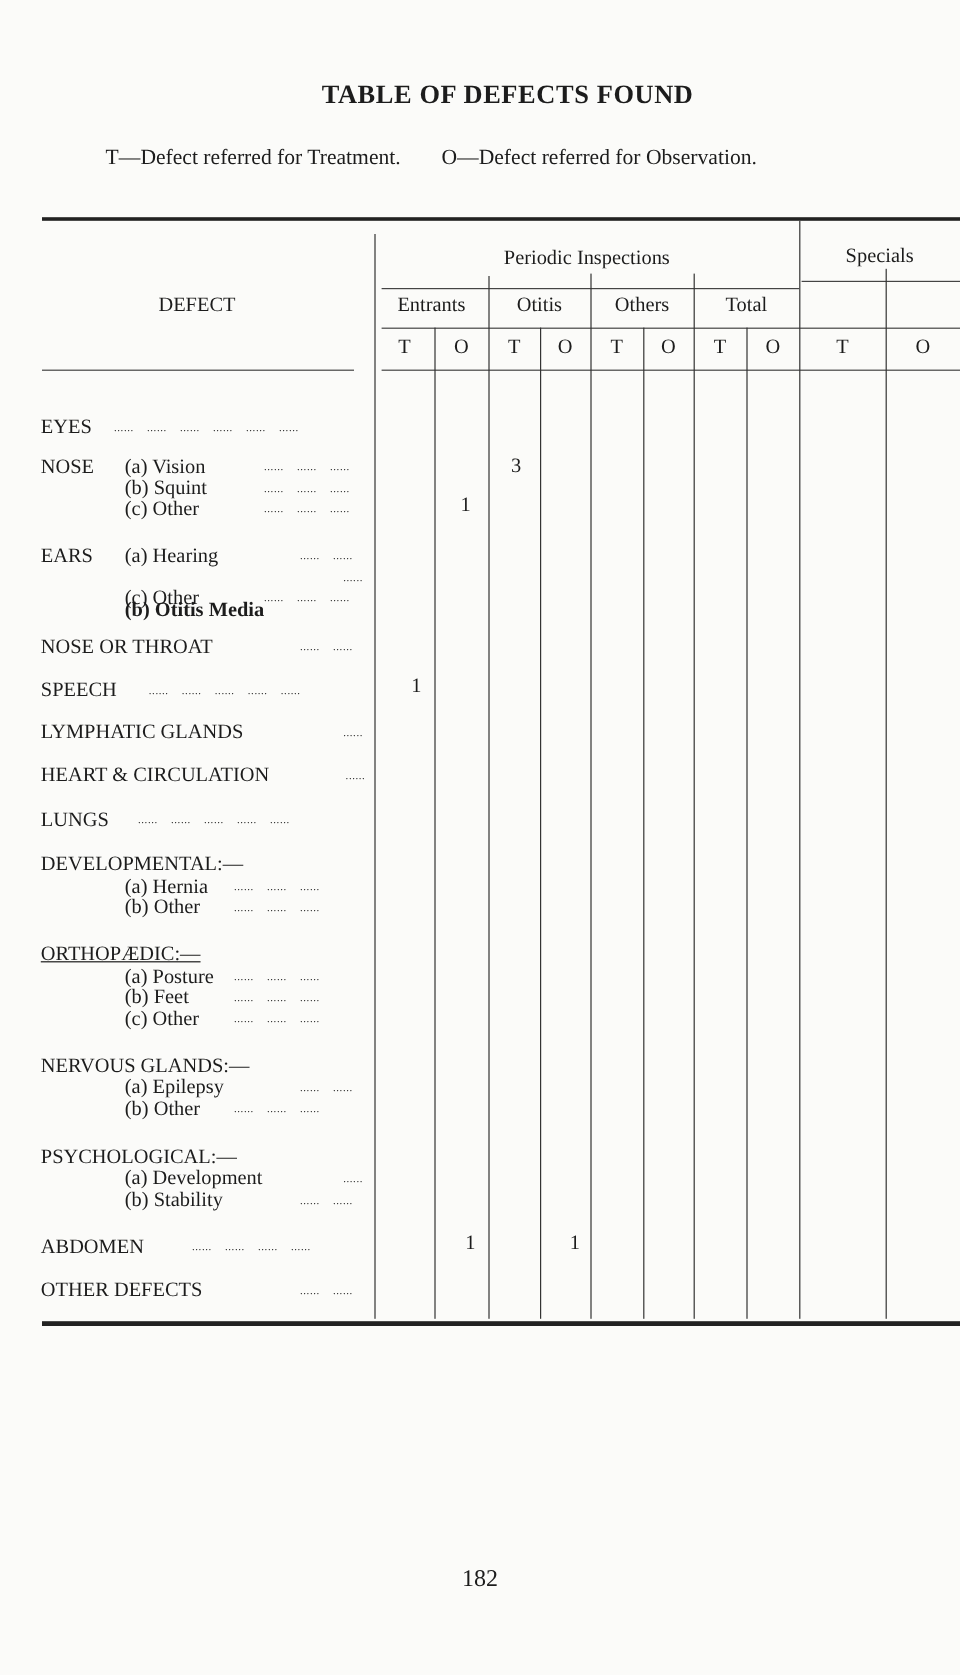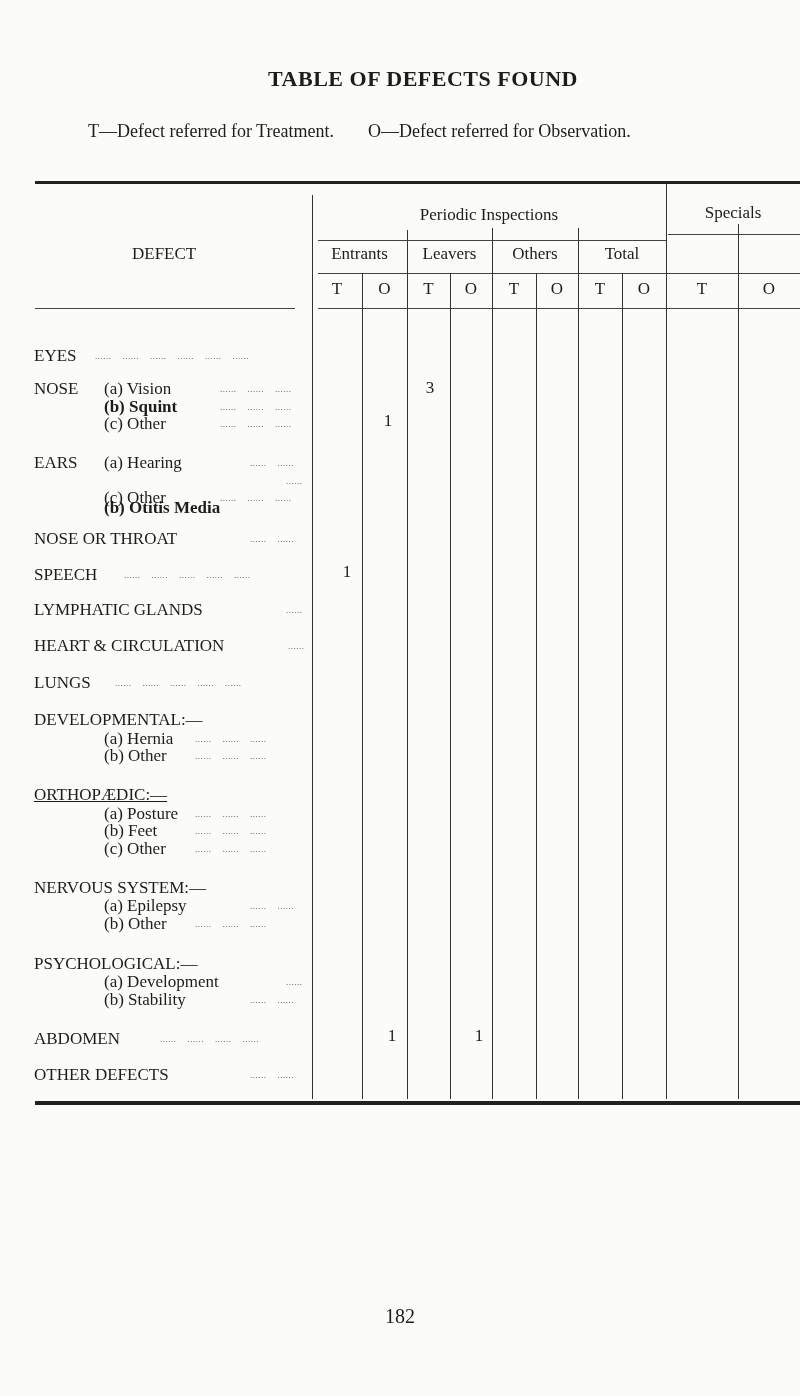--- a/index.html
+++ b/index.html
@@ -137,42 +137,42 @@
   <div class="vline" style="left:578px; top:228px; height:871px;"></div>
   <div class="vline" style="left:622px; top:273px; height:826px;"></div>
   <div class="vline" style="left:666px; top:184px; height:915px;"></div>
   <div class="vline" style="left:738px; top:224px; height:875px;"></div>
 
   <div class="defect-hdr">DEFECT</div>
   <div class="hdr" style="left:312px; width:354px; top:205px;">Periodic Inspections</div>
   <div class="hdr" style="left:666px; width:134px; top:203px;">Specials</div>
 
   <div class="hdr" style="left:312px; width:95px; top:244px;">Entrants</div>
-  <div class="hdr" style="left:407px; width:85px; top:244px;">Leavers</div>
+  <div class="hdr" style="left:407px; width:85px; top:244px;">Otitis</div>
   <div class="hdr" style="left:492px; width:86px; top:244px;">Others</div>
   <div class="hdr" style="left:578px; width:88px; top:244px;font-family:Liberation Serif, serif;">Total</div>
 
   <div class="hdr" style="left:312px; width:50px; top:279px;">T</div>
   <div class="hdr" style="left:362px; width:45px; top:279px;">O</div>
   <div class="hdr" style="left:407px; width:43px; top:279px;">T</div>
   <div class="hdr" style="left:450px; width:42px; top:279px;">O</div>
   <div class="hdr" style="left:492px; width:44px; top:279px;">T</div>
   <div class="hdr" style="left:536px; width:42px; top:279px;">O</div>
   <div class="hdr" style="left:578px; width:44px; top:279px;">T</div>
   <div class="hdr" style="left:622px; width:44px; top:279px;">O</div>
   <div class="hdr" style="left:666px; width:72px; top:279px;">T</div>
   <div class="hdr" style="left:738px; width:62px; top:279px;">O</div>
 
   <div class="row-label" style="top:347px;">EYES</div>
   <div class="dots" style="left:95px; top:351px;">......&nbsp;&nbsp;&nbsp;&nbsp;......&nbsp;&nbsp;&nbsp;&nbsp;......&nbsp;&nbsp;&nbsp;&nbsp;......&nbsp;&nbsp;&nbsp;&nbsp;......&nbsp;&nbsp;&nbsp;&nbsp;......</div>
 
   <div class="row-label" style="top:380px;">NOSE</div>
   <div class="row-label sub" style="top:380px;">(a) Vision</div>
   <div class="dots" style="left:220px; top:384px;">......&nbsp;&nbsp;&nbsp;&nbsp;......&nbsp;&nbsp;&nbsp;&nbsp;......</div>
-  <div class="row-label sub" style="top:398px;font-weight:bold;">(b) Squint</div>
+  <div class="row-label sub" style="top:398px;">(b) Squint</div>
   <div class="dots" style="left:220px; top:402px;">......&nbsp;&nbsp;&nbsp;&nbsp;......&nbsp;&nbsp;&nbsp;&nbsp;......</div>
   <div class="row-label sub" style="top:415px;">(c) Other</div>
   <div class="dots" style="left:220px; top:419px;">......&nbsp;&nbsp;&nbsp;&nbsp;......&nbsp;&nbsp;&nbsp;&nbsp;......</div>
 
   <div class="row-label" style="top:454px;">EARS</div>
   <div class="row-label sub" style="top:454px;">(a) Hearing</div>
   <div class="dots" style="left:250px; top:458px;">......&nbsp;&nbsp;&nbsp;&nbsp;......</div>
   <div class="row-label sub" style="top:499px;font-weight:bold;">(b) Otitis Media</div>
   <div class="dots" style="left:286px; top:476px;">......</div>
   <div class="row-label sub" style="top:489px;">(c) Other</div>
@@ -200,21 +200,21 @@
   <div class="dots" style="left:195px; top:751px;">......&nbsp;&nbsp;&nbsp;&nbsp;......&nbsp;&nbsp;&nbsp;&nbsp;......</div>
 
   <div class="row-label" style="top:786px;text-decoration:underline;">ORTHOPÆDIC:—</div>
   <div class="row-label sub2" style="top:805px;">(a) Posture</div>
   <div class="dots" style="left:195px; top:809px;">......&nbsp;&nbsp;&nbsp;&nbsp;......&nbsp;&nbsp;&nbsp;&nbsp;......</div>
   <div class="row-label sub2" style="top:822px;">(b) Feet</div>
   <div class="dots" style="left:195px; top:826px;">......&nbsp;&nbsp;&nbsp;&nbsp;......&nbsp;&nbsp;&nbsp;&nbsp;......</div>
   <div class="row-label sub2" style="top:840px;">(c) Other</div>
   <div class="dots" style="left:195px; top:844px;">......&nbsp;&nbsp;&nbsp;&nbsp;......&nbsp;&nbsp;&nbsp;&nbsp;......</div>
 
-  <div class="row-label" style="top:879px;">NERVOUS SYSTEM:—</div>
+  <div class="row-label" style="top:879px;">NERVOUS GLANDS:—</div>
   <div class="row-label sub2" style="top:897px;">(a) Epilepsy</div>
   <div class="dots" style="left:250px; top:901px;">......&nbsp;&nbsp;&nbsp;&nbsp;......</div>
   <div class="row-label sub2" style="top:915px;">(b) Other</div>
   <div class="dots" style="left:195px; top:919px;">......&nbsp;&nbsp;&nbsp;&nbsp;......&nbsp;&nbsp;&nbsp;&nbsp;......</div>
 
   <div class="row-label" style="top:955px;">PSYCHOLOGICAL:—</div>
   <div class="row-label sub2" style="top:973px;">(a) Development</div>
   <div class="dots" style="left:286px; top:977px;">......</div>
   <div class="row-label sub2" style="top:991px;">(b) Stability</div>
   <div class="dots" style="left:250px; top:995px;">......&nbsp;&nbsp;&nbsp;&nbsp;......</div>

